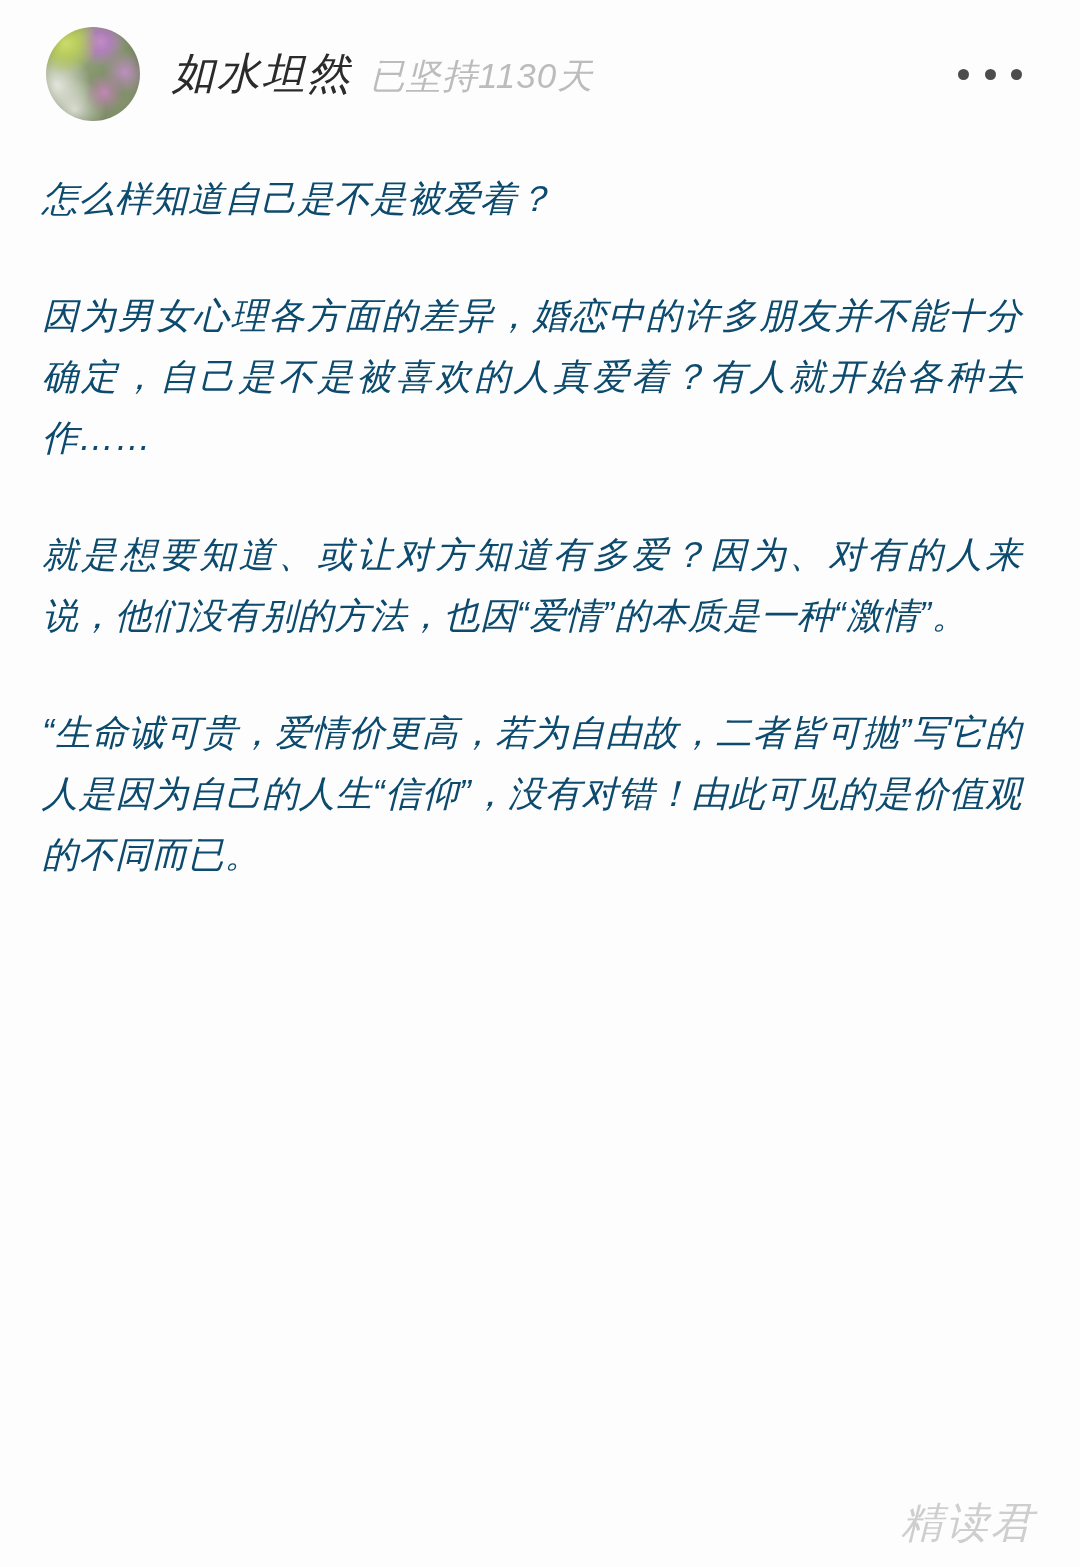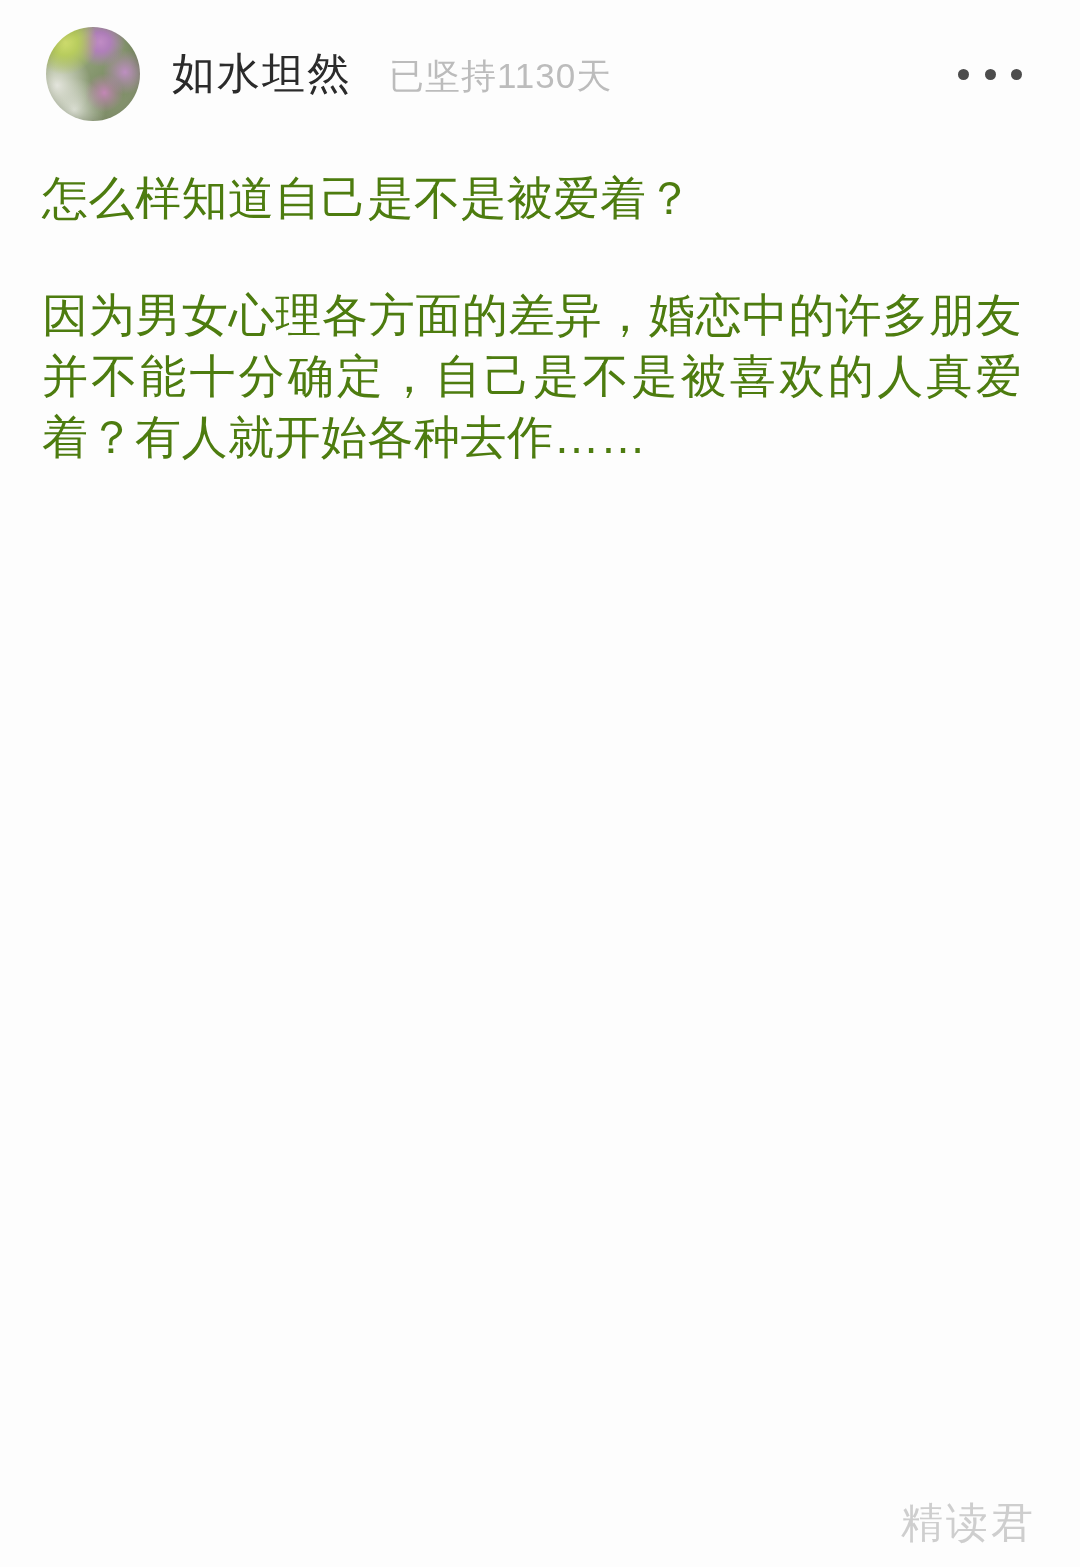--- a/index.html
+++ b/index.html
@@ -10,20 +10,21 @@
     height: 1567px;
     position: relative;
     overflow: hidden;
   }
   .page {
     width: 1080px;
     height: 1567px;
     background: #fdfdfd;
     position: relative;
     overflow: hidden;
+    font-style: italic;
   }
 
   
   .header {
     display: flex;
     align-items: center;
     padding: 26px 60px 0 46px;
     position: relative;
     height: 122px;
   }
@@ -50,21 +51,21 @@
   }
   .username {
     font-size: 43px;
     color: #2b2b2b;
     letter-spacing: 2px;
     font-weight: 500;
   }
   .streak {
     font-size: 35px;
     color: #bcbcbc;
-    margin-left: 37px;
+    margin-left: 18px;
     letter-spacing: 1px;
     text-align: center;
   }
   .more-btn {
     position: absolute;
     right: 58px;
     top: 56px;
     width: 64px;
     height: 36px;
     display: flex;
@@ -77,23 +78,23 @@
     height: 11px;
     border-radius: 50%;
     background: #4c4c4c;
   }
 
   
   .content {
     padding: 46px 58px 0 42px;
   }
   .content p.para {
-    font-size: 46px;
+    font-size: 36px;
     line-height: 61px;
-    color: #4d7c0f;
+    color: #0c4a6e;
     margin: 0 0 56px 0;
     text-align: justify;
     letter-spacing: 0.5px;
     word-break: break-all;
   }
   .content p.para:last-child { margin-bottom: 0; }
 
   
   .watermark {
     position: absolute;
@@ -119,17 +120,19 @@
     <div class="more-btn" role="button" aria-label="more options">
       <span class="dot"></span>
       <span class="dot"></span>
       <span class="dot"></span>
     </div>
   </div>
 
   <div class="content" id="paragraphs">
       <p class="para">怎么样知道自己是不是被爱着？</p>
       <p class="para">因为男女心理各方面的差异，婚恋中的许多朋友并不能十分确定，自己是不是被喜欢的人真爱着？有人就开始各种去作……</p>
+      <p class="para">就是想要知道、或让对方知道有多爱？因为、对有的人来说，他们没有别的方法，也因“爱情”的本质是一种“激情”。</p>
+      <p class="para">“生命诚可贵，爱情价更高，若为自由故，二者皆可抛”写它的人是因为自己的人生“信仰”，没有对错！由此可见的是价值观的不同而已。</p>
     </div>
 
   <div class="watermark">精读君</div>
 
 </div>
 
 </body></html>

